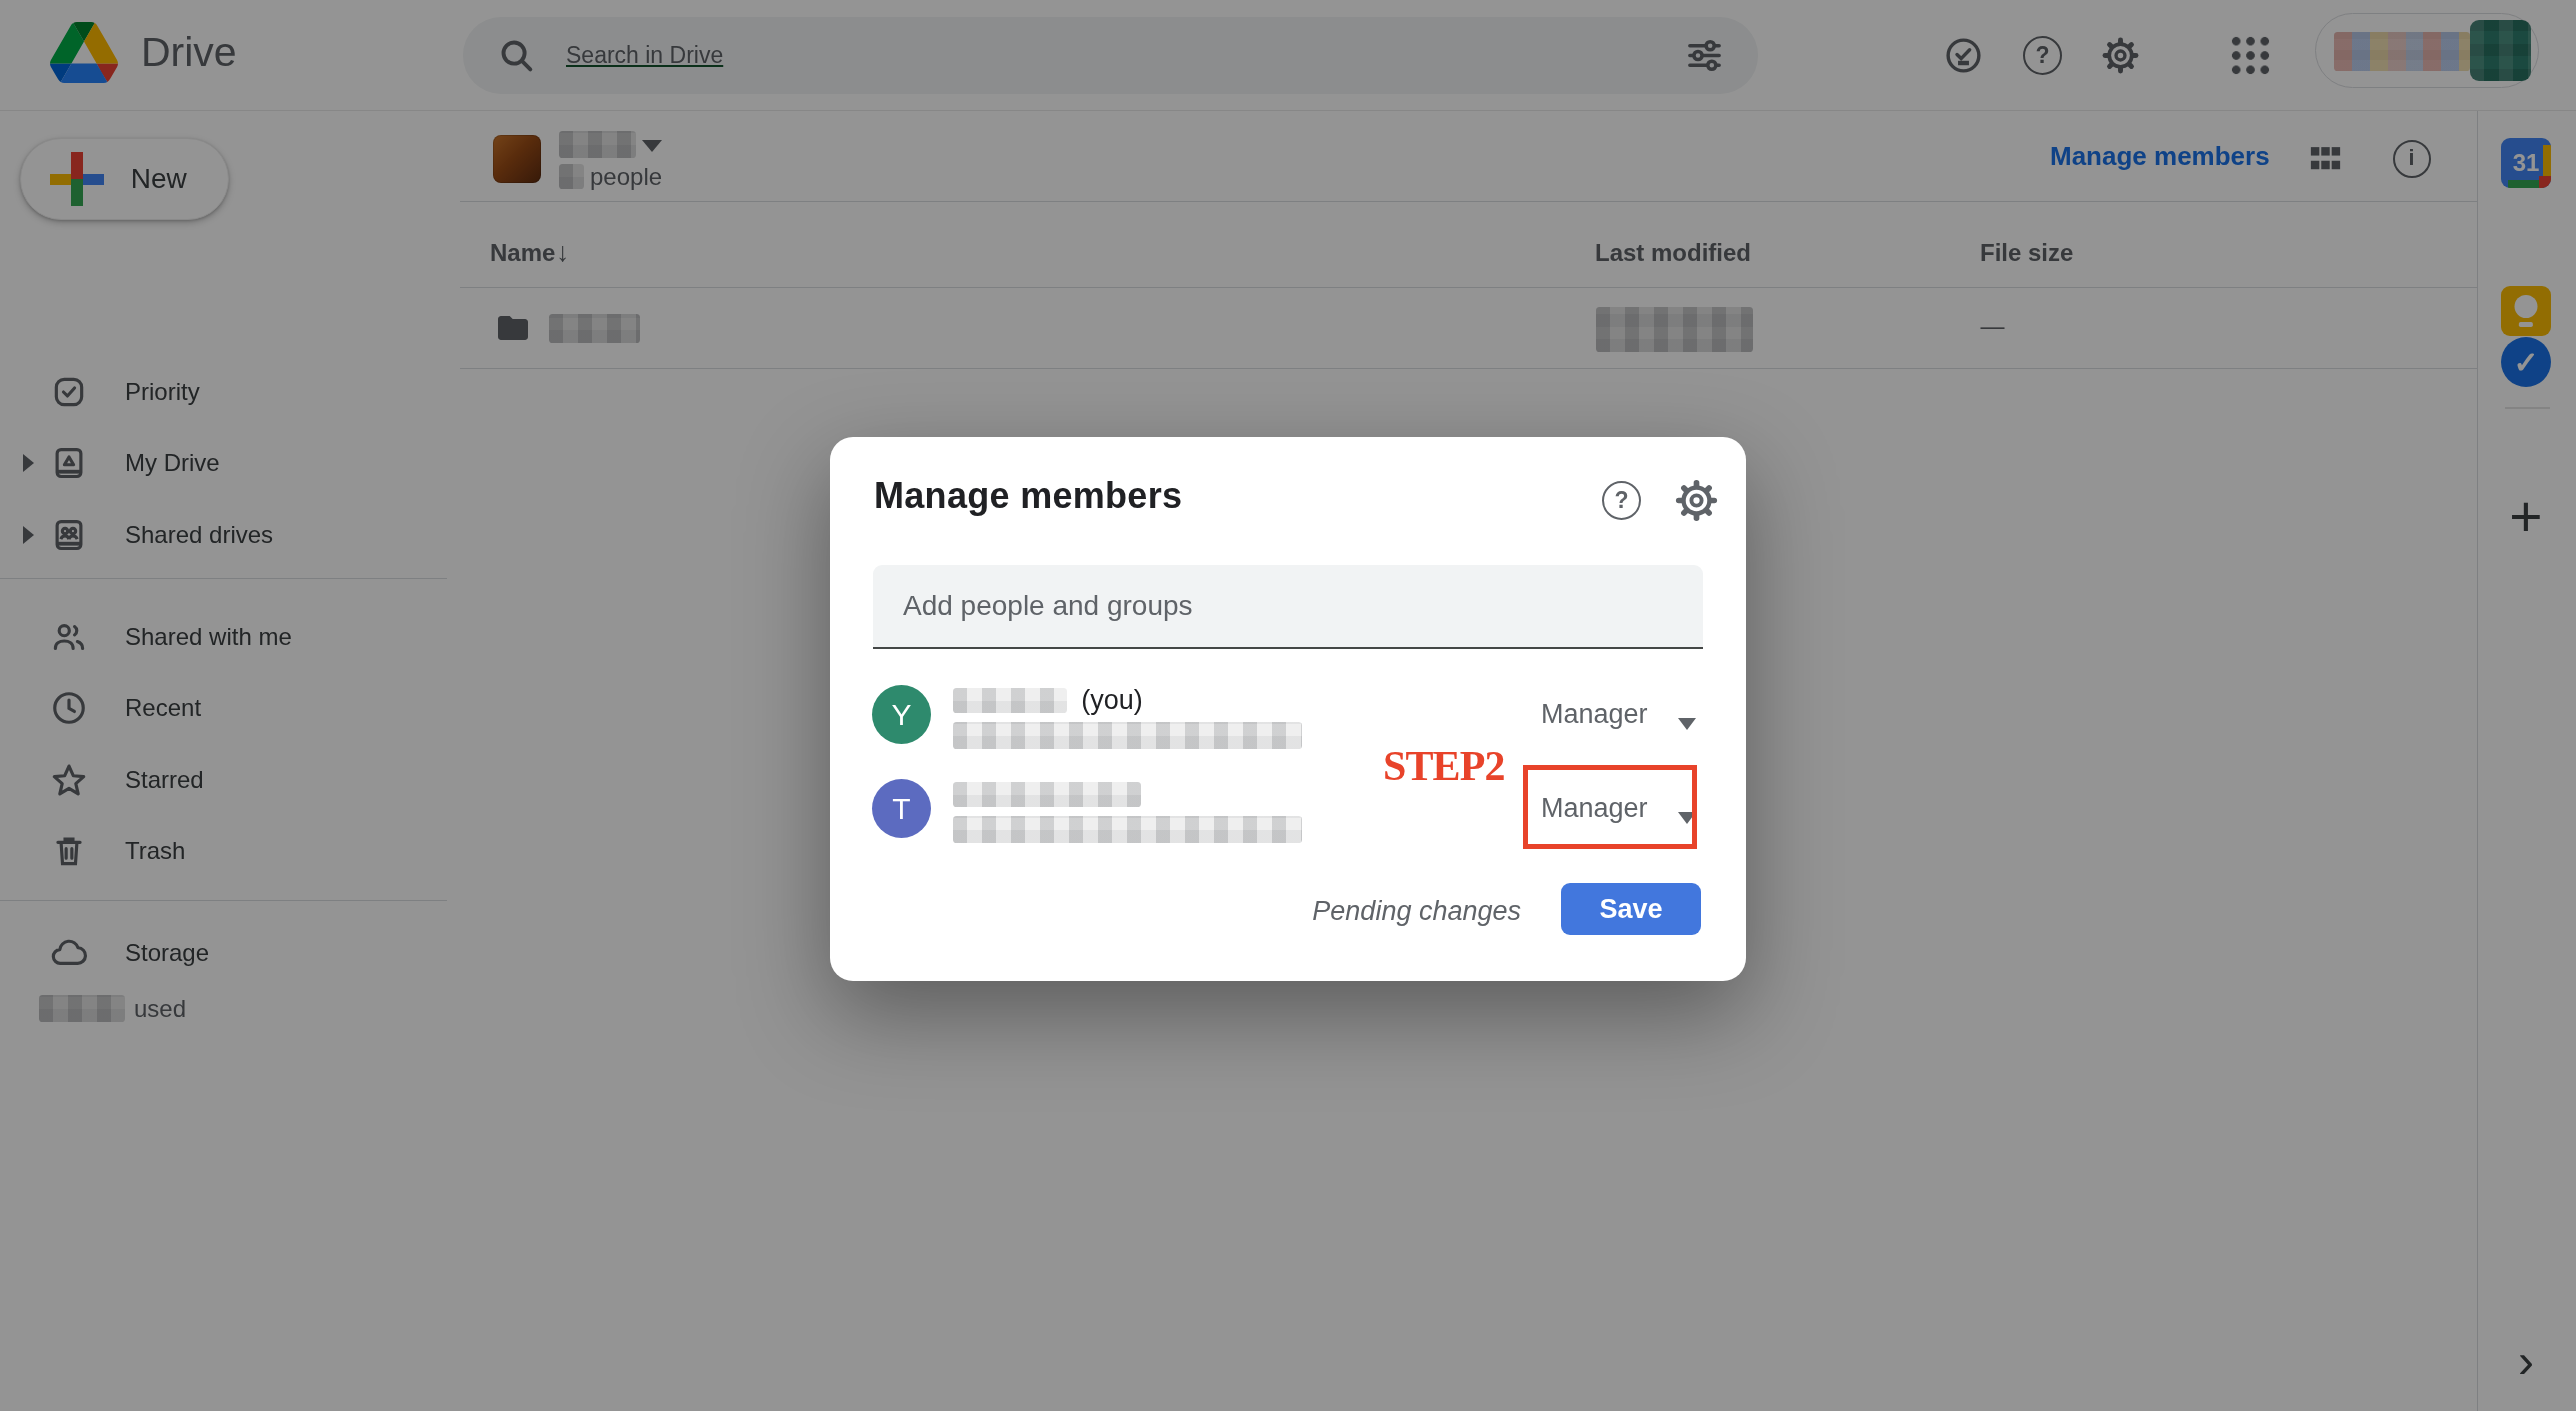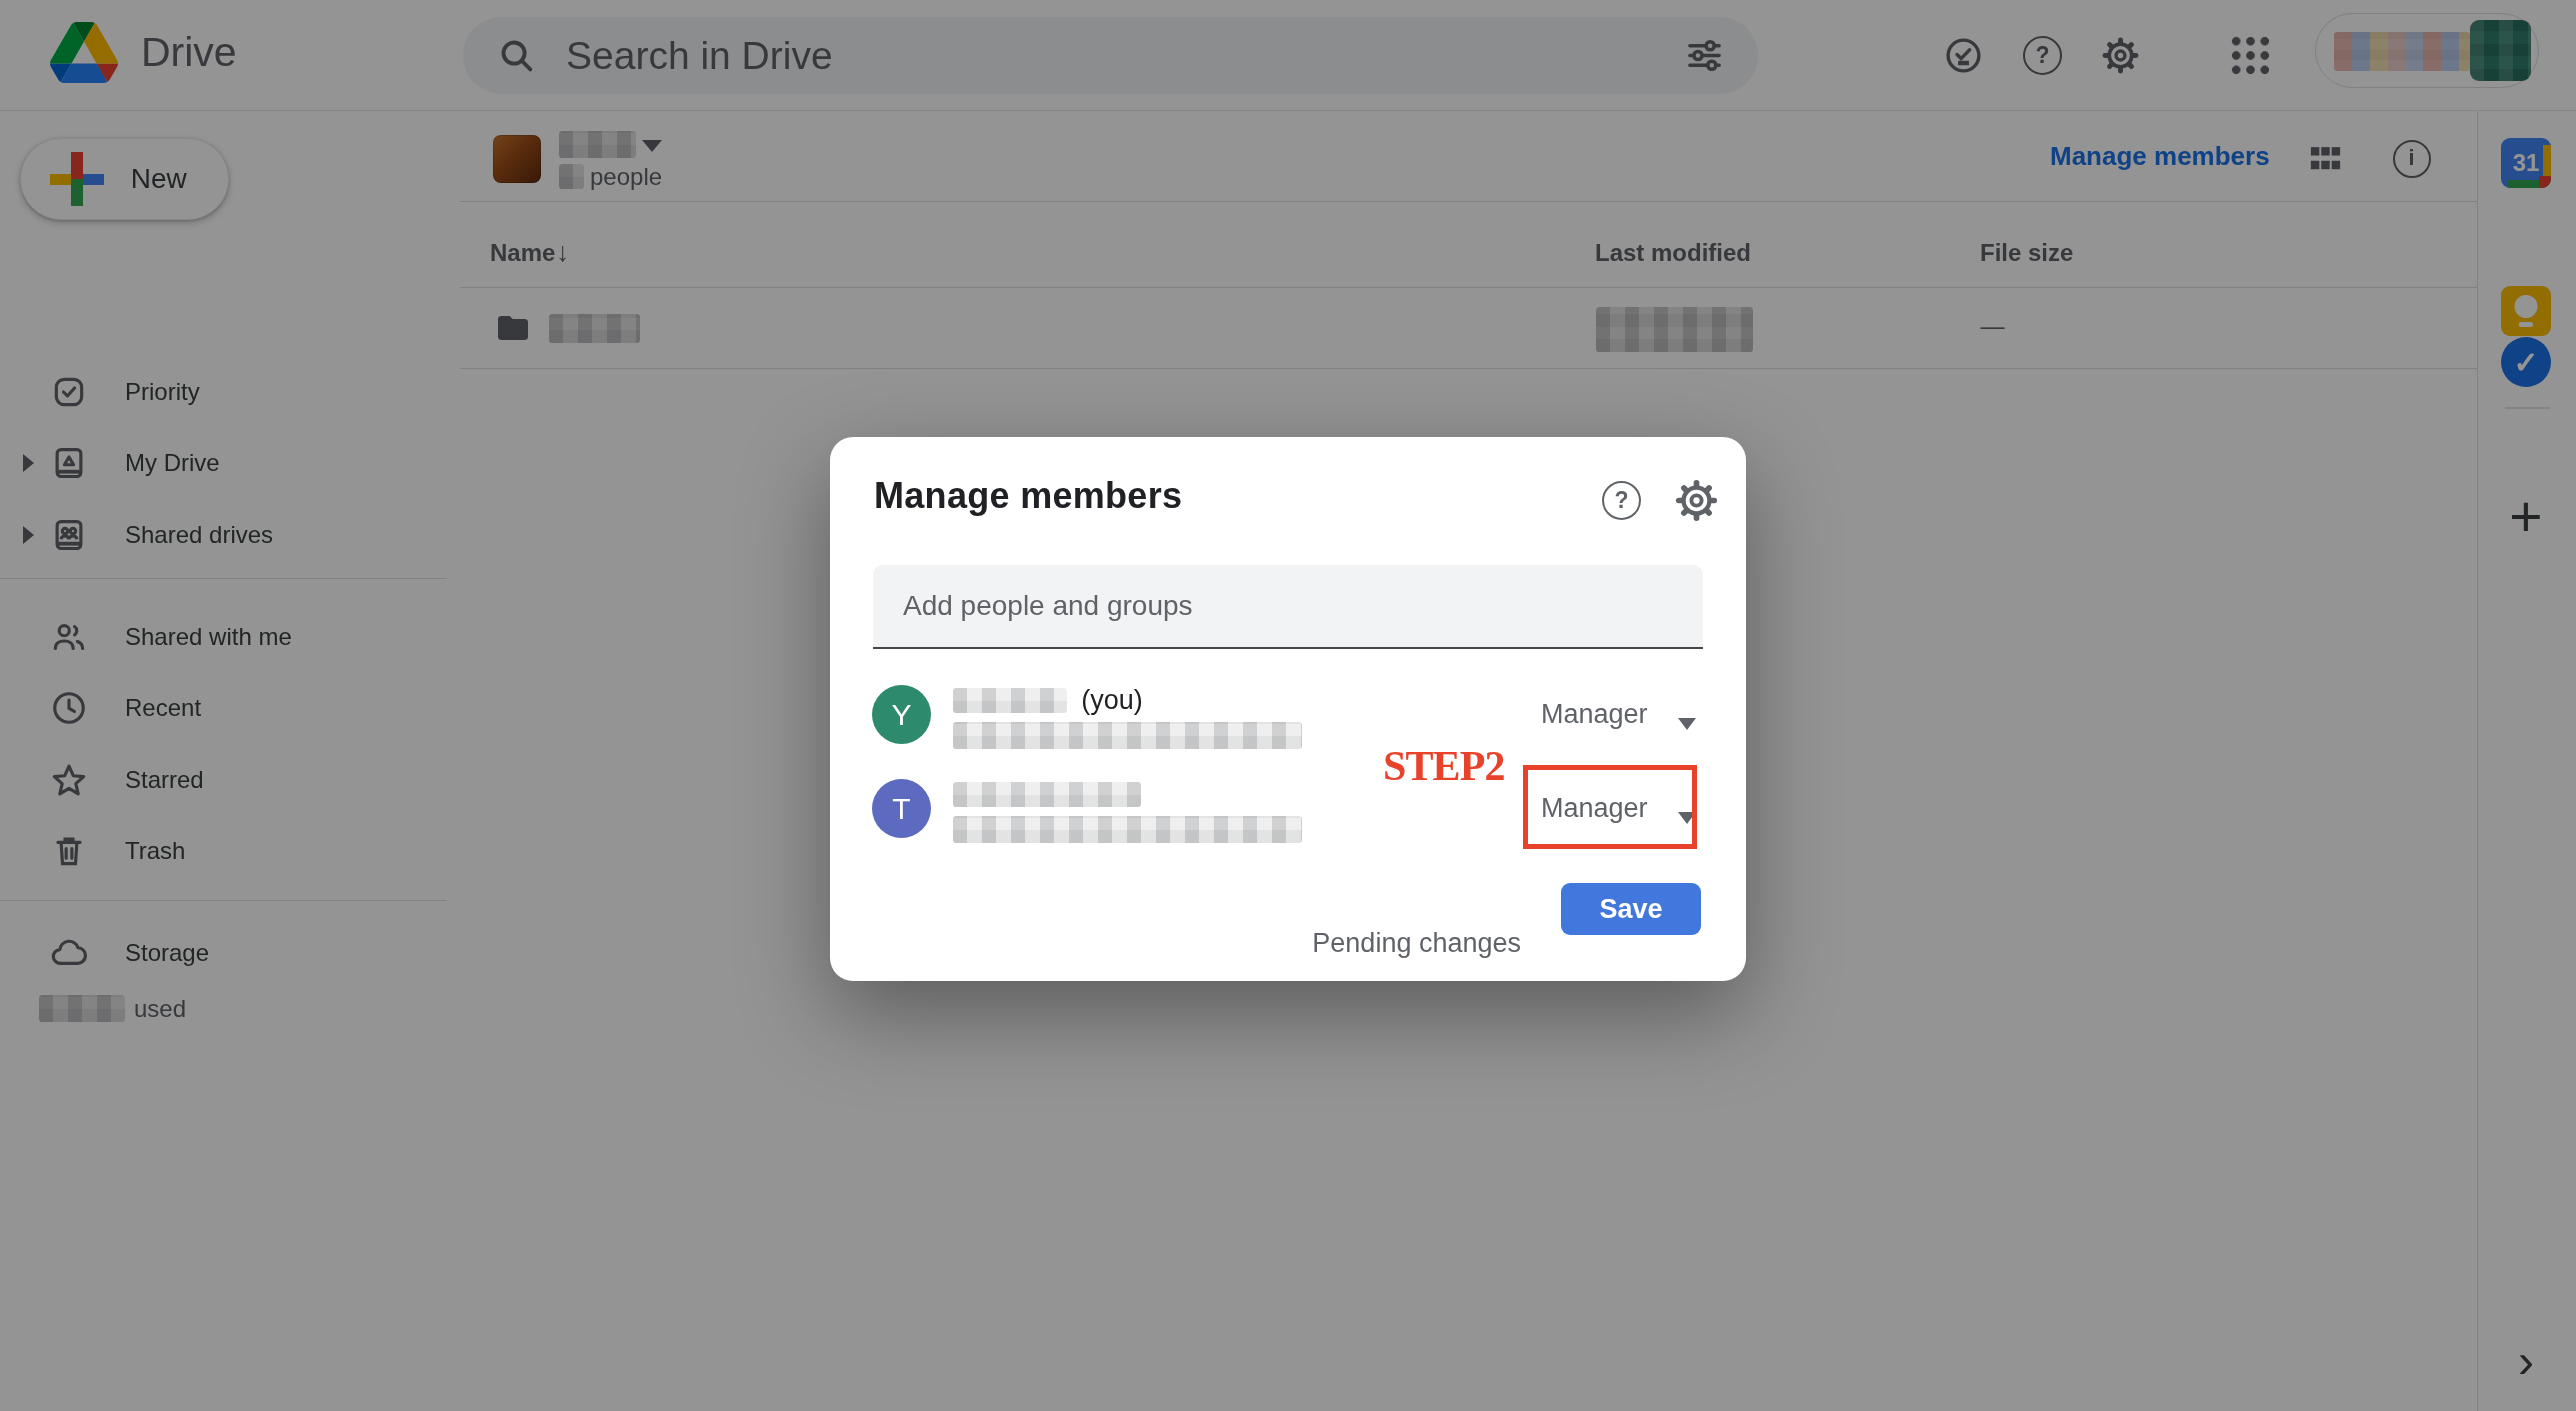--- a/index.html
+++ b/index.html
@@ -7,21 +7,21 @@
   body { font-family:"Liberation Sans", sans-serif; }
   .screen { position:relative; width:2576px; height:1411px; background:#fff; overflow:hidden; }
 
   
   .topbar { position:absolute; top:0; left:0; right:0; height:111px; background:#fff; border-bottom:0.9px solid #e8e8e8; z-index:1; }
   .brand { position:absolute; left:50px; top:21.5px; display:flex; align-items:center; gap:23px; cursor:pointer; }
   .brand svg { width:68px; height:61px; }
   .brand-name { font-size:41px; color:#5f6368; }
   .searchbar { position:absolute; left:463px; top:17px; width:1295px; height:77px; background:#f1f3f4; border-radius:38px; display:flex; align-items:center; padding:0 34px; gap:30px; }
   .searchbar svg { width:39px; height:39px; flex:0 0 auto; }
-  .search-input { flex:1; border:none; outline:none; background:transparent; font-family:inherit; font-size:39px; color:#a21caf; }
+  .search-input { flex:1; border:none; outline:none; background:transparent; font-family:inherit; font-size:23px; color:#14532d;text-decoration:underline; }
   .search-input::placeholder { color:#5f6368; opacity:1; }
   .tb-icon { position:absolute; top:34px; width:43px; height:43px; display:flex; align-items:center; justify-content:center; cursor:pointer; }
   .tb-icon svg { width:41px; height:41px; }
   .circle-glyph { display:flex; width:39px; height:39px; border:2.7px solid #5f6368; border-radius:50%; align-items:center; justify-content:center; font-size:23px; font-weight:700; color:#5f6368; }
   .apps-grid { width:41px; height:41px; background-image:radial-gradient(#5f6368 3.9px, transparent 4.5px); background-size:14.3px 14.3px; background-position:center; }
   .account-pill { position:absolute; left:2315px; top:12.5px; width:224px; height:75px; border:1.8px solid #dadce0; border-radius:38px; cursor:pointer; }
   .account-blur { position:absolute; left:18px; top:18px; width:136px; height:39px; border-radius:3.6px;
     background-color:#e7e3df;
     background-image:repeating-linear-gradient(90deg, rgba(219,68,55,.30) 0 18px, rgba(66,133,244,.30) 18px 36px, rgba(244,180,0,.24) 36px 54px, rgba(219,68,55,.18) 54px 72px, rgba(66,133,244,.22) 72px 89px),
                      repeating-linear-gradient(0deg, rgba(255,255,255,.4) 0 10.7px, transparent 10.7px 21.5px); }
@@ -117,21 +117,21 @@
   .name-blur-2 { width:188px; height:25px; }
   .you-suffix { font-size:27px; color:#202124; }
   .email-blur { position:absolute; left:123px; width:349px; height:27px; }
   .eb1 { top:285px; } .eb2 { top:379px; }
   .role-dropdown { position:absolute; left:711px; display:flex; align-items:flex-end; gap:30px; cursor:pointer; height:32px; }
   .rd1 { top:261px; } .rd2 { top:355px; }
   .role-label { font-size:27px; color:#5f6368; }
   .dd-caret { width:0; height:0; border-left:9.8px solid transparent; border-right:9.8px solid transparent; border-top:12.5px solid #5f6368; }
   .step2 { position:absolute; left:553px; top:305px; font-family:"Liberation Serif", serif; font-weight:700; font-size:42px; color:#e8432a; letter-spacing:-0.9px; }
   .red-box { position:absolute; left:693px; top:328px; width:174px; height:84px; border:5.4px solid #e8432a; }
-  .pending { position:absolute; right:225px; top:459px; font-size:27px; color:#5f6368;margin-top:32px; }
+  .pending { position:absolute; right:225px; top:459px; font-style:italic; font-size:27px; color:#5f6368; }
   .save-btn { position:absolute; left:731px; top:446px; width:140px; height:52px; background:#4277dd; border:none; border-radius:9px;
     color:#fff; font-family:inherit; font-size:27px; font-weight:700; cursor:pointer; display:flex; align-items:center; justify-content:center; }
 </style>
 </head>
 <body>
 
 <div class="screen">
 
   <header class="topbar">
     <div class="brand">

